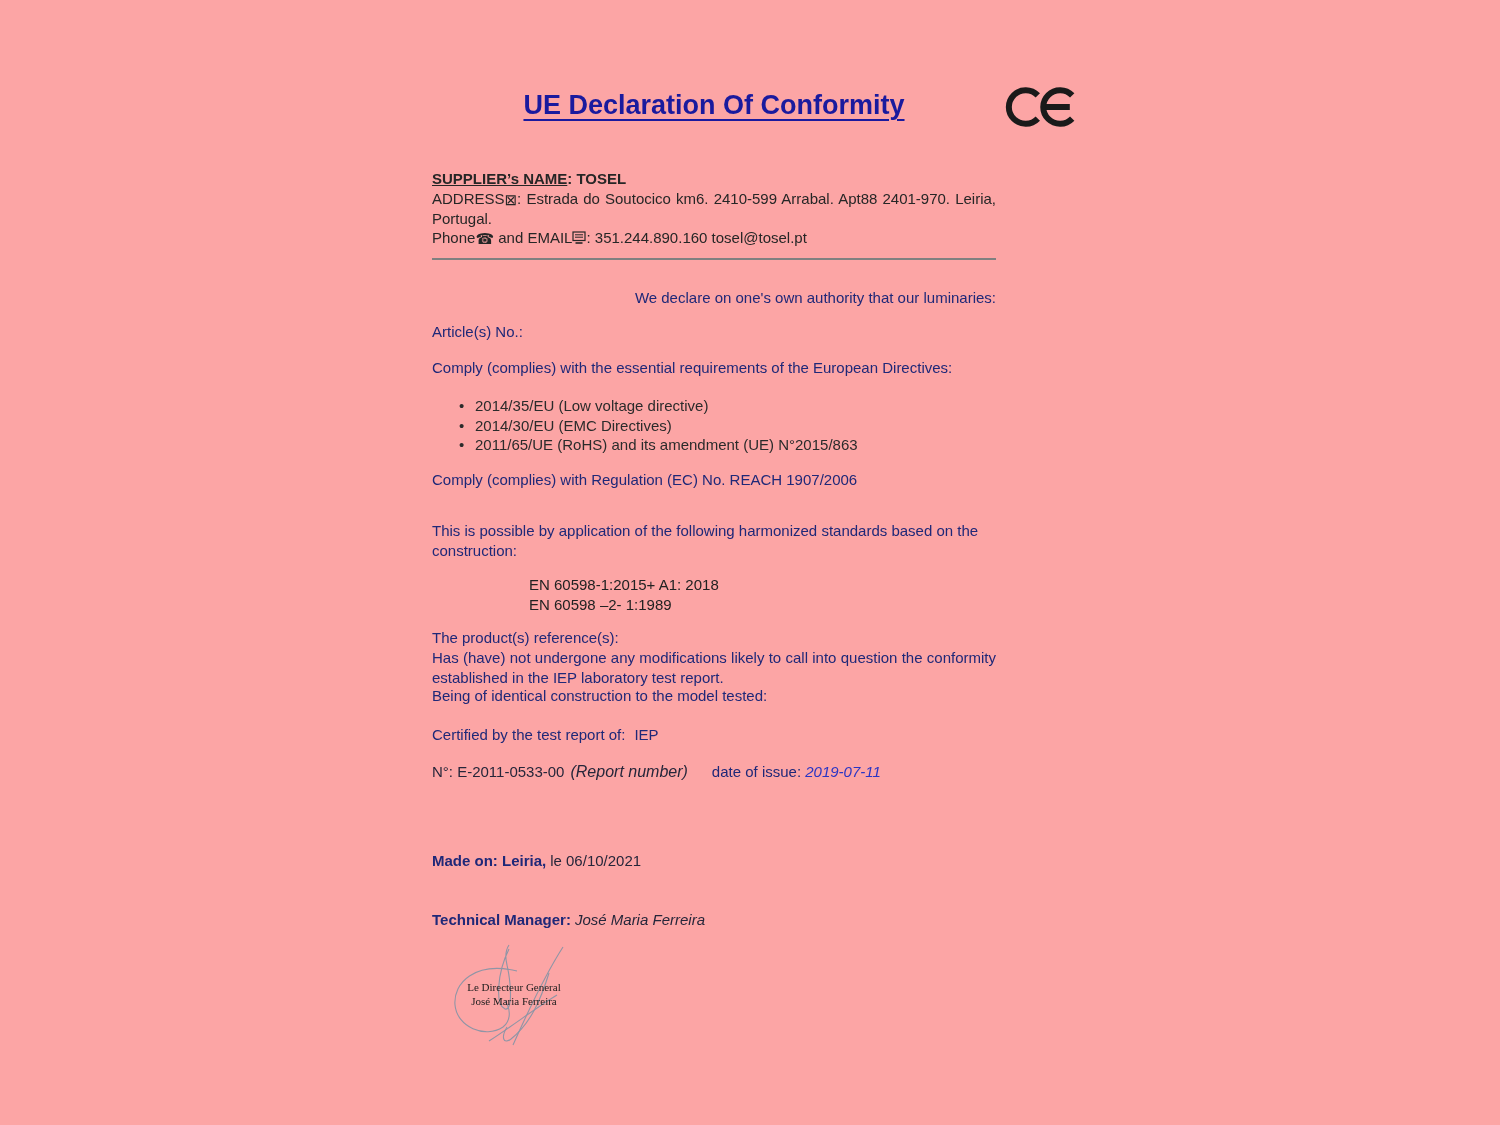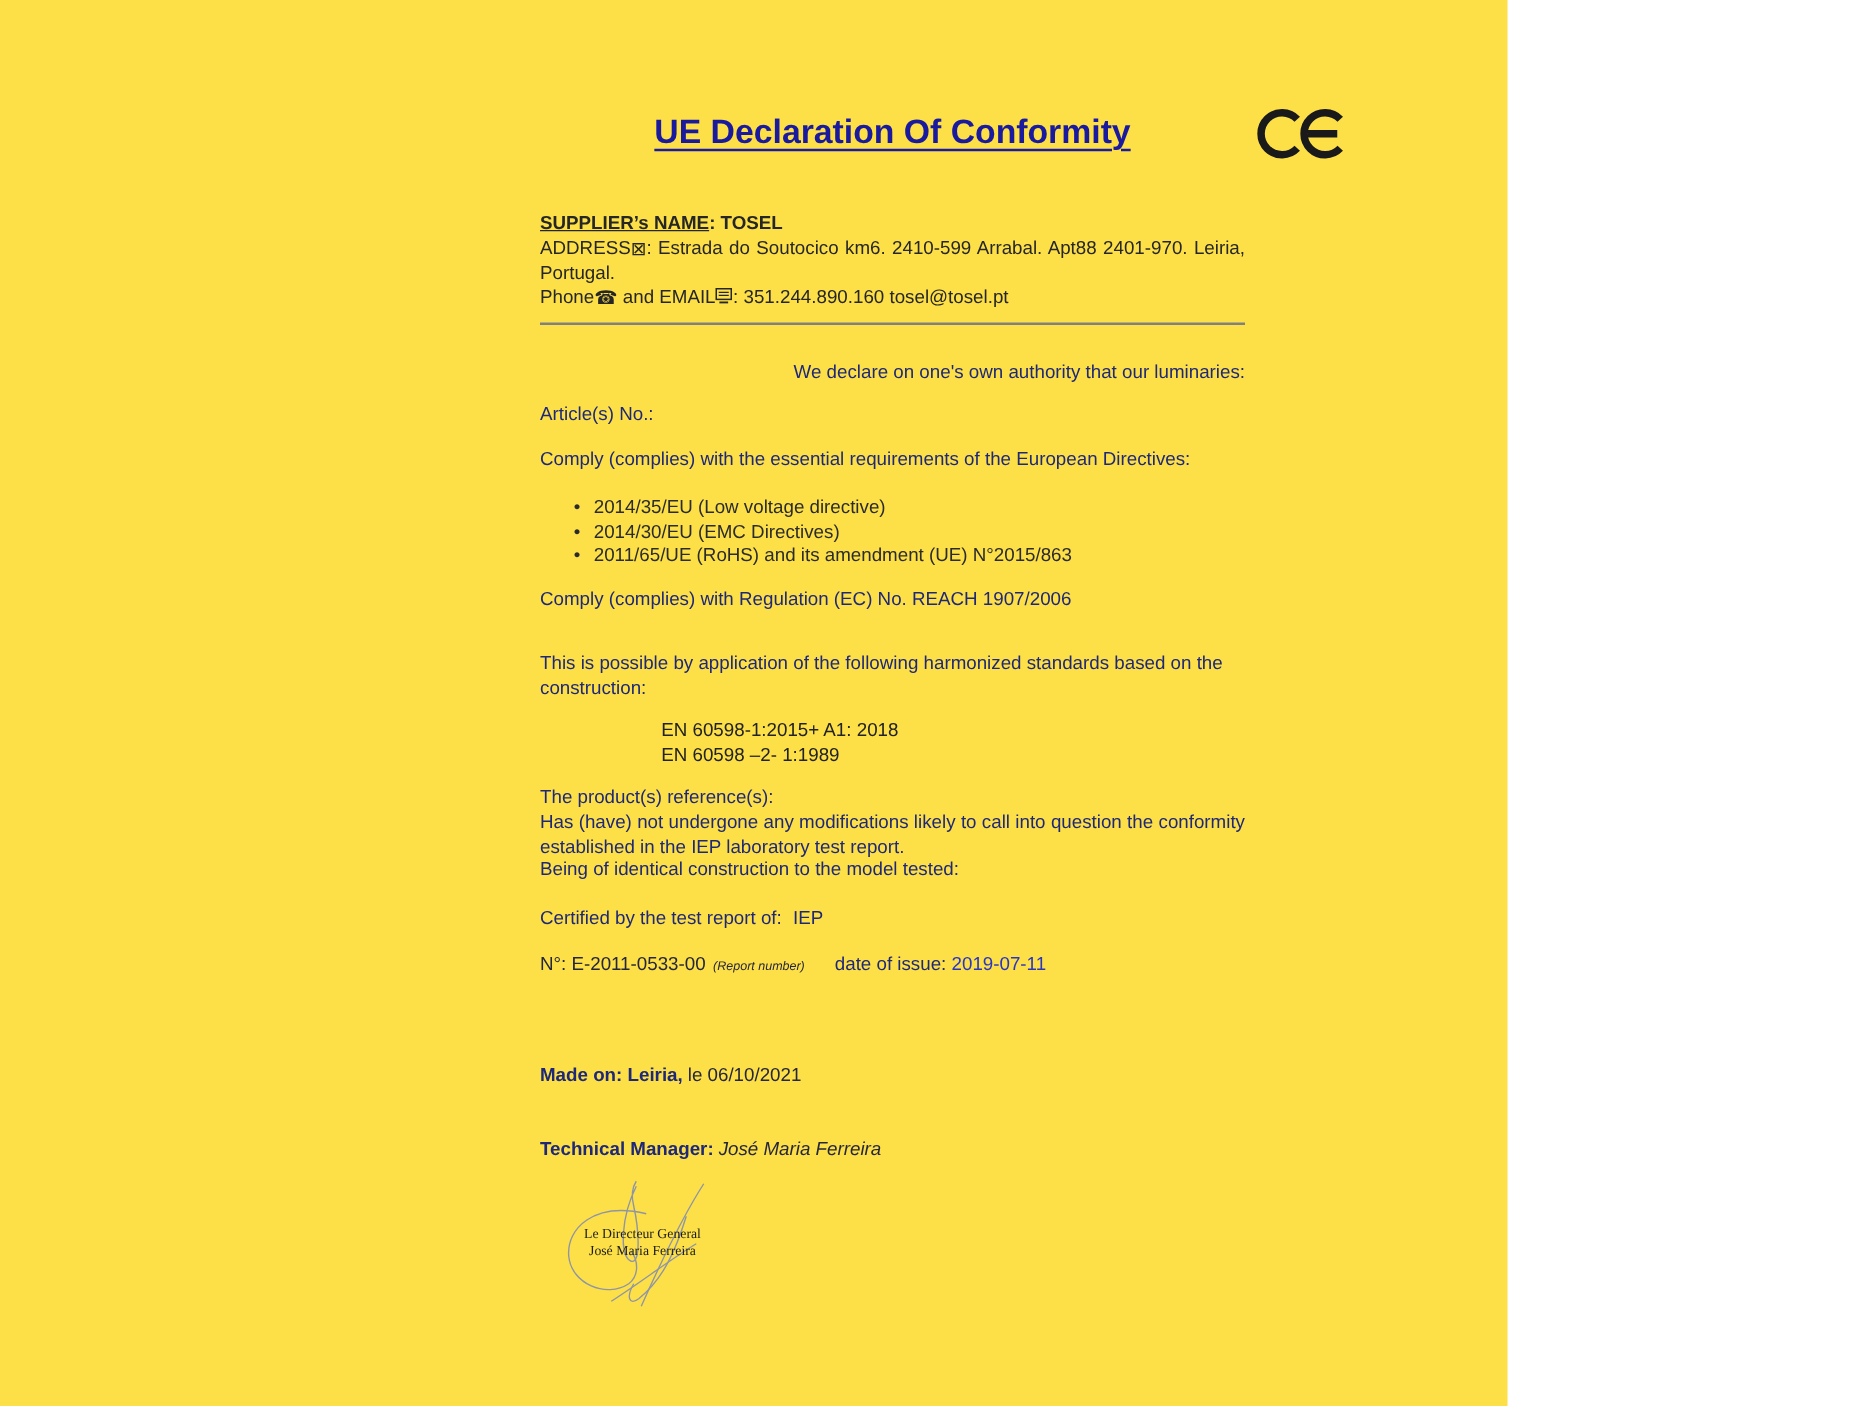--- a/index.html
+++ b/index.html
@@ -1,17 +1,17 @@
 <!DOCTYPE html>
 <html><head>
 <meta charset="utf-8">
 <style>
   html,body { margin:0; padding:0; background:#ffffff; }
   .canvas {
-    position:relative; width:1206px; height:1125px; background:#fde047;
+    position:relative; width:1500px; height:1125px; background:#fca5a5;
     font-family:"Liberation Sans", sans-serif; color:#262626; overflow:hidden;
   }
   .abs { position:absolute; }
   .content { left:432px; width:564px; }
   .t15 { font-size:15px; line-height:19.5px; }
   .navy { color:#1F2878; }
   .doc-title {
     top:90px; text-align:center; font-size:27px; font-weight:bold;
     color:#1A1A9E; text-decoration:underline; text-decoration-thickness:2px;
     text-underline-offset:5px; white-space:nowrap;
@@ -32,23 +32,23 @@
   .bullet-text { color:#2b2b2b; }
   .comply-reach { top:470px; }
   .harmonized { top:521px; }
   .standards { top:575px; padding-left:97px; font-weight:normal; color:#222222; }
   .product-ref { top:628px; }
   .no-mods { top:648px; text-align:justify; }
   .identical { top:686px; }
   .certified { top:725px; }
   .iep { margin-left:9px; }
   .report-line { top:762px; color:#26263a; }
-  .report-note { font-size:10px; font-style:italic; margin-left:6px; color:#26263a; }
+  .report-note { font-size:16px; font-style:italic; margin-left:6px; color:#26263a; }
   .issue-label { margin-left:24px; }
-  .issue-date { color:#2B35C4; }
+  .issue-date { color:#2B35C4;font-style:italic; }
   .made-on { top:851px; }
   .bold-navy { font-weight:bold; color:#1F2878; }
   .made-date { color:#26263a; margin-left:4px; }
   .manager { top:910px; }
   .manager-name { font-style:italic; color:#26263a; margin-left:4px; }
   .sig-svg { top:943px; left:445px; }
   .stamp {
     top:981px; left:458px; width:112px; text-align:center;
     font-family:"Liberation Serif", serif; font-size:11px; line-height:13.5px; color:#1c1c1c;
   }

